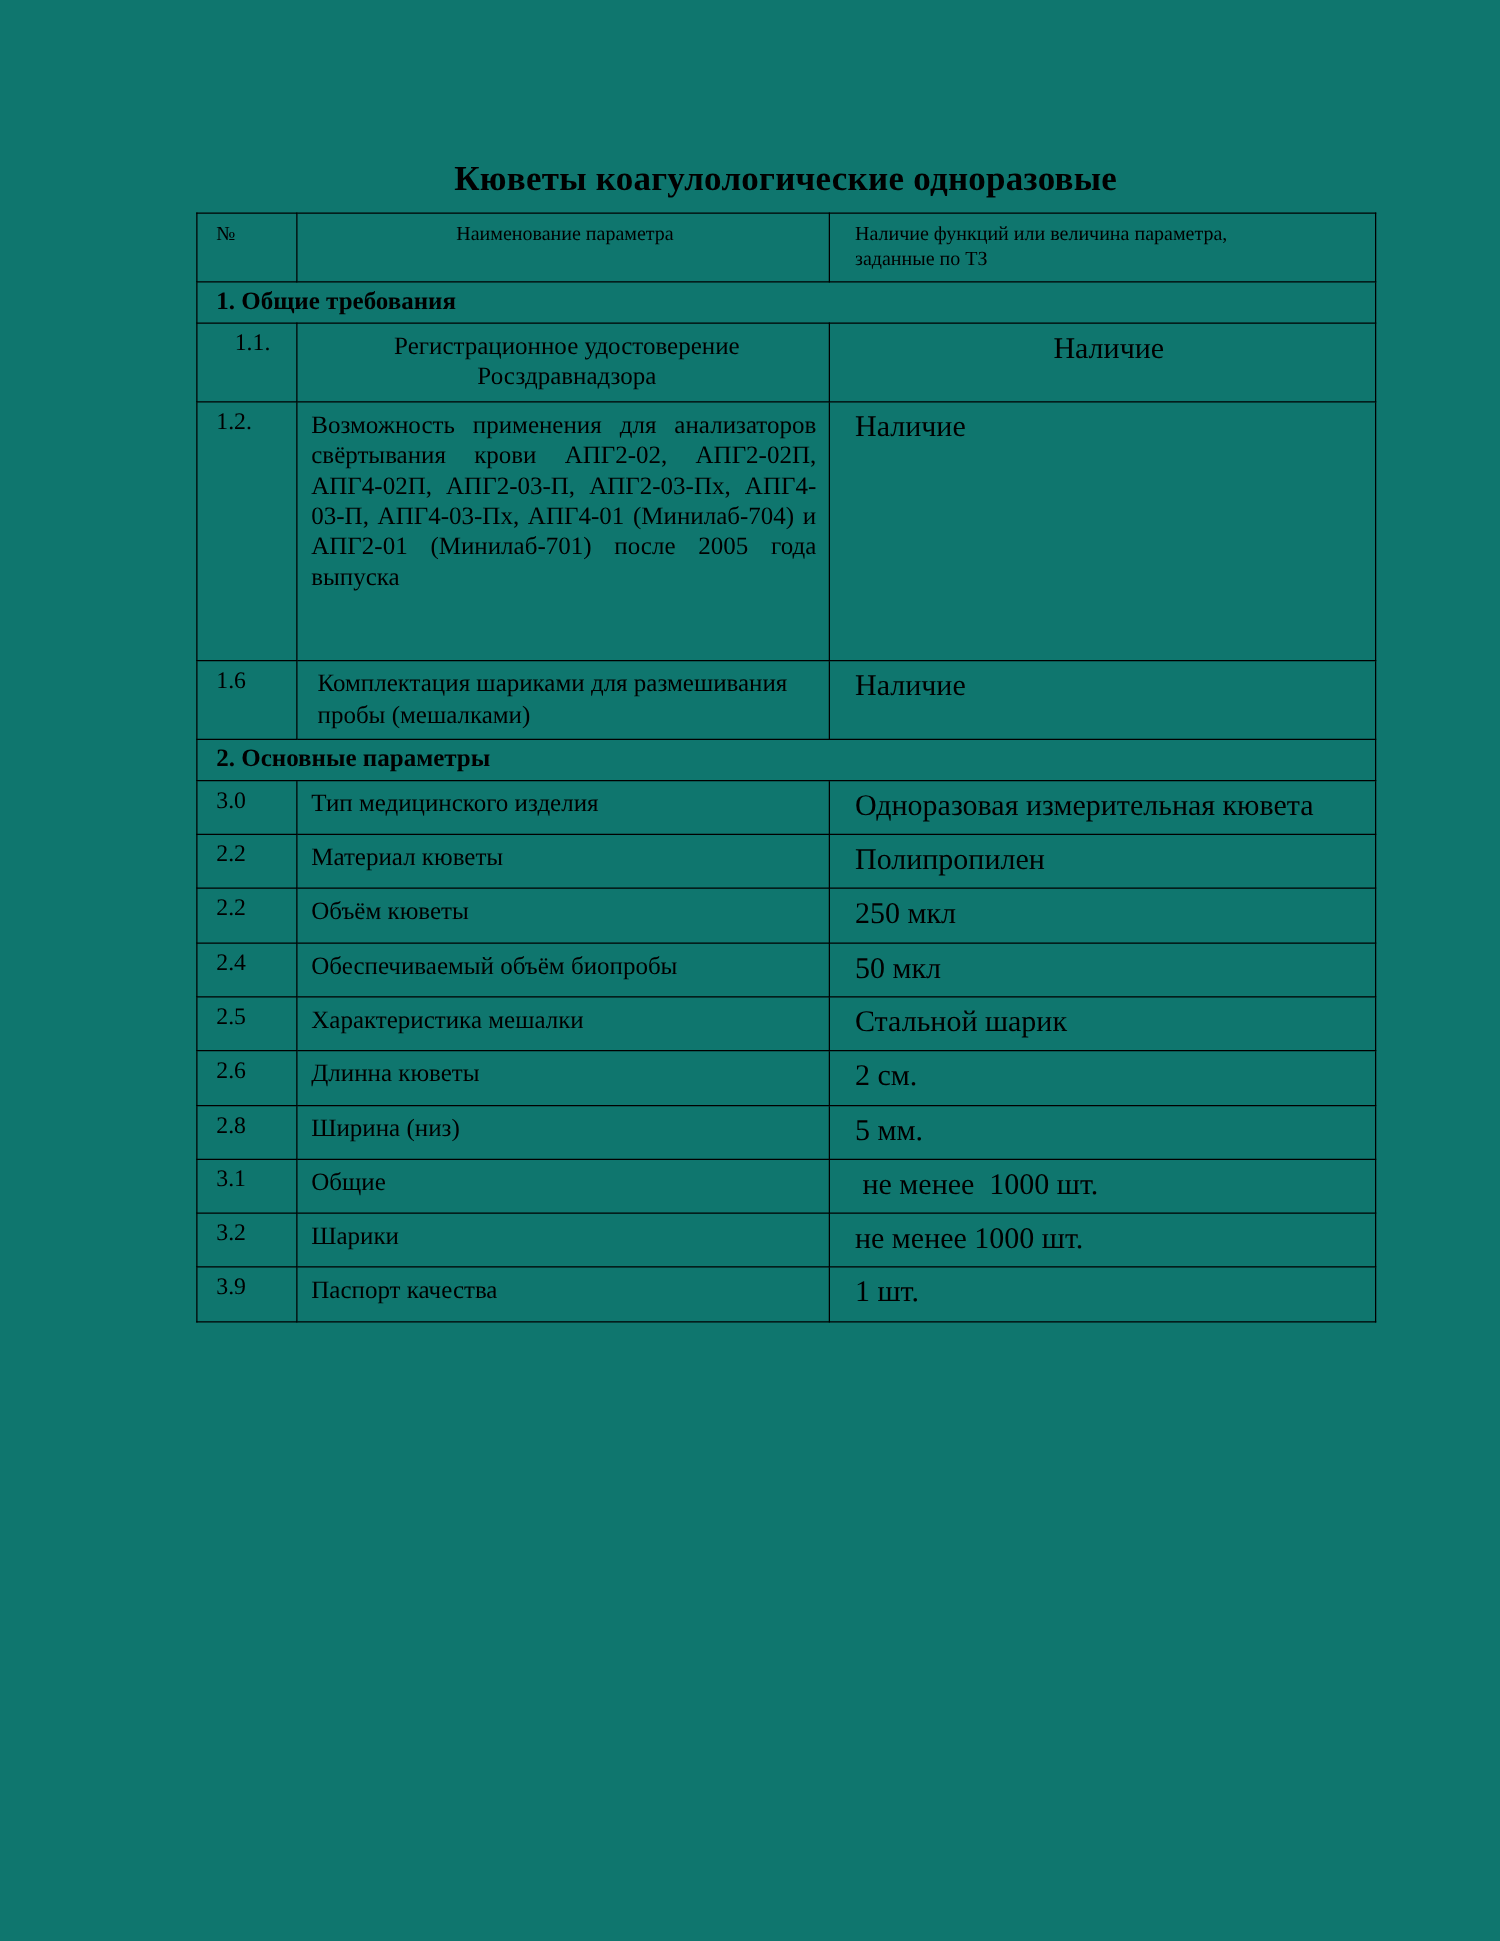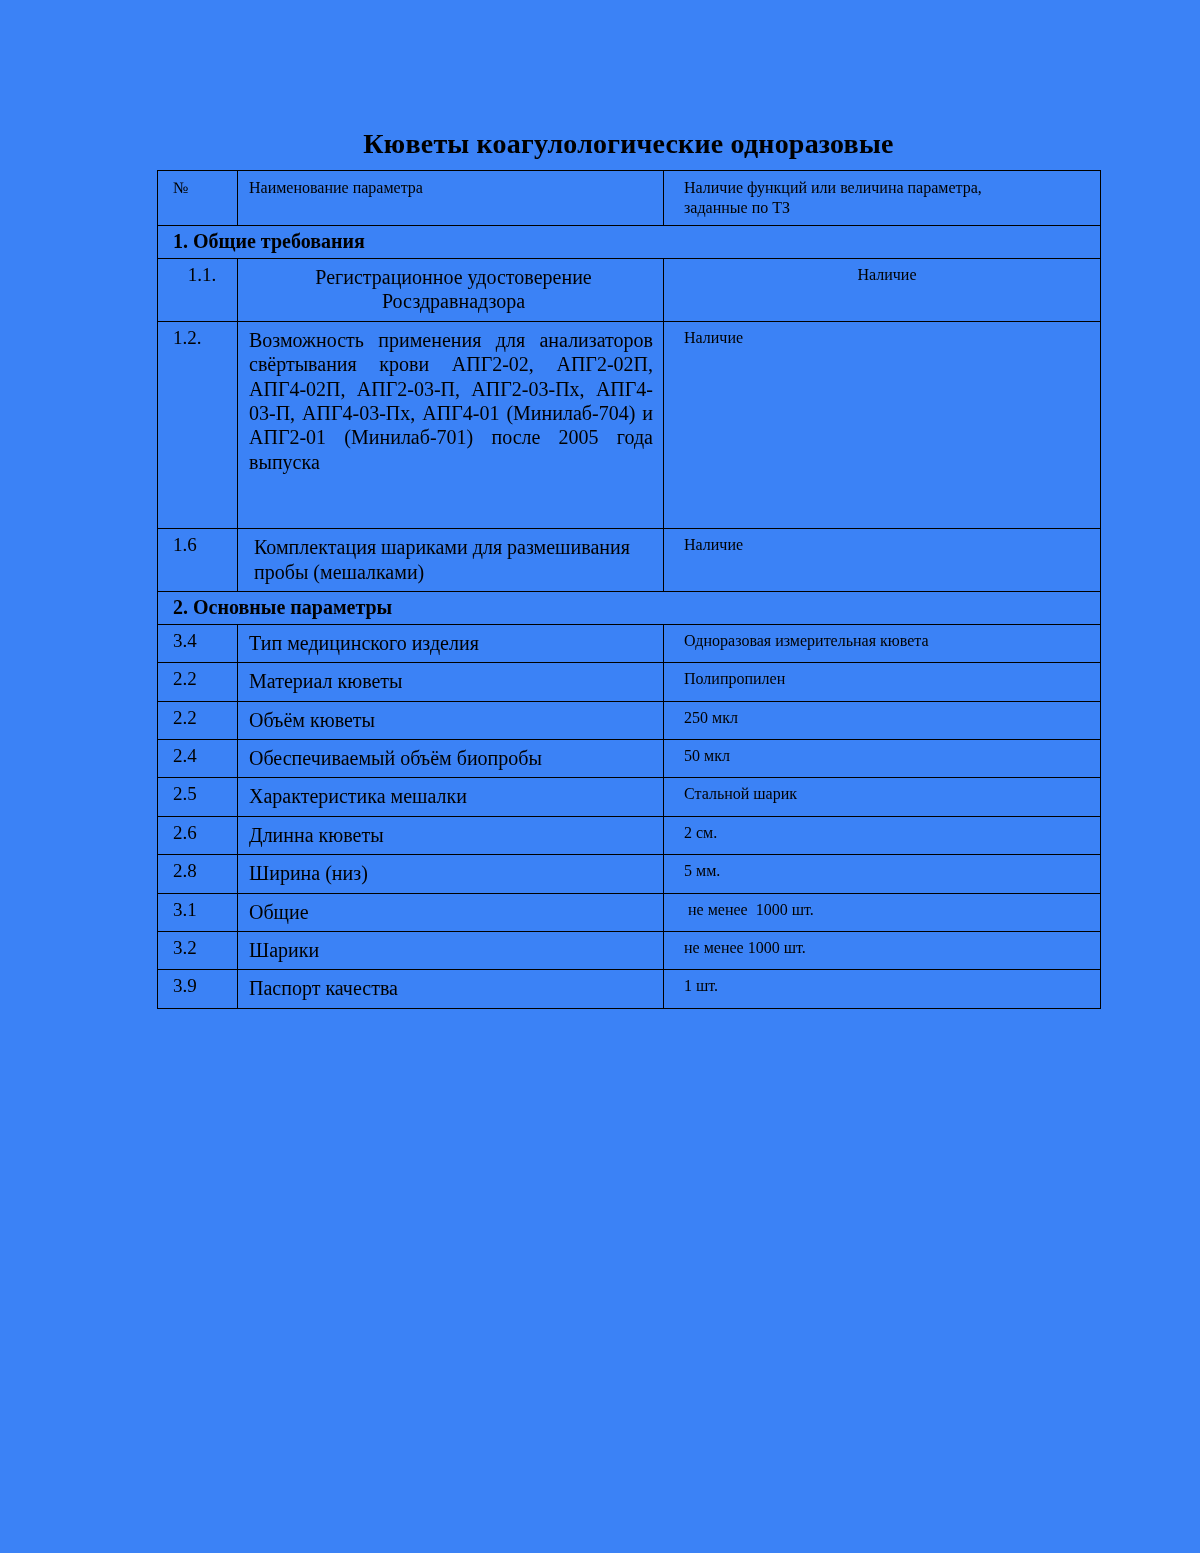--- a/index.html
+++ b/index.html
@@ -4,21 +4,21 @@
 <style>
   * { margin: 0; padding: 0; box-sizing: border-box; }
   html, body {
     background: #ffffff;
     font-family: "Liberation Serif", "DejaVu Serif", serif;
     color: #000000;
   }
   .page {
     width: 1200px;
     height: 1553px;
-    background: #3b82f6;
+    background: #0f766e;
     padding: 128px 0 0 157px;
     position: relative;
   }
   .doc-title {
     width: 943px;
     text-align: center;
     font-size: 28px;
     font-weight: bold;
     margin-bottom: 10px;
     letter-spacing: 0.2px;
@@ -39,41 +39,41 @@
   }
   
   table.spec-table th {
     font-weight: normal;
     font-size: 16px;
     line-height: 1.25;
     padding: 7px 8px 6px 8px;
     height: 55px;
   }
   table.spec-table th:nth-child(1) { padding-left: 15px; }
-  table.spec-table th:nth-child(2) { padding-left: 11px; }
+  table.spec-table th:nth-child(2) { padding-left: 11px; text-align: center; }
   table.spec-table th:nth-child(3) { padding-left: 20px; padding-right: 60px; }
   
   td.section-cell {
     font-weight: bold;
     font-size: 20px;
     padding: 4px 8px 5px 15px;
     white-space: pre-wrap;
   }
   
   td.num-cell {
     font-size: 19px;
     padding: 5px 6px 6px 15px;
   }
   td.param-cell {
     font-size: 20px;
     line-height: 1.22;
     padding: 6px 10px 7px 11px;
   }
   td.value-cell {
-    font-size: 16px;
+    font-size: 24px;
     line-height: 1.22;
     padding: 6px 10px 7px 20px;
     white-space: pre-wrap;
     margin-top: 10px;
   }
   
   tbody tr:nth-child(2) td.param-cell,
   tbody tr:nth-child(4) td.param-cell { padding-left: 16px; }
   tbody tr:nth-child(2) td { height: 58px; text-align: center; }
   tbody tr:nth-child(4) td { height: 58px; }
@@ -121,21 +121,21 @@
         </tr>
         <tr>
           <td class="num-cell">1.6</td>
           <td class="param-cell">Комплектация шариками для размешивания пробы (мешалками)</td>
           <td class="value-cell">Наличие</td>
         </tr>
         <tr>
           <td colspan="3" class="section-cell">2. Основные параметры</td>
         </tr>
         <tr class="slim">
-          <td class="num-cell">3.4</td>
+          <td class="num-cell">3.0</td>
           <td class="param-cell">Тип медицинского изделия</td>
           <td class="value-cell">Одноразовая измерительная кювета</td>
         </tr>
         <tr class="slim">
           <td class="num-cell">2.2</td>
           <td class="param-cell">Материал кюветы</td>
           <td class="value-cell">Полипропилен</td>
         </tr>
         <tr class="slim">
           <td class="num-cell">2.2</td>

